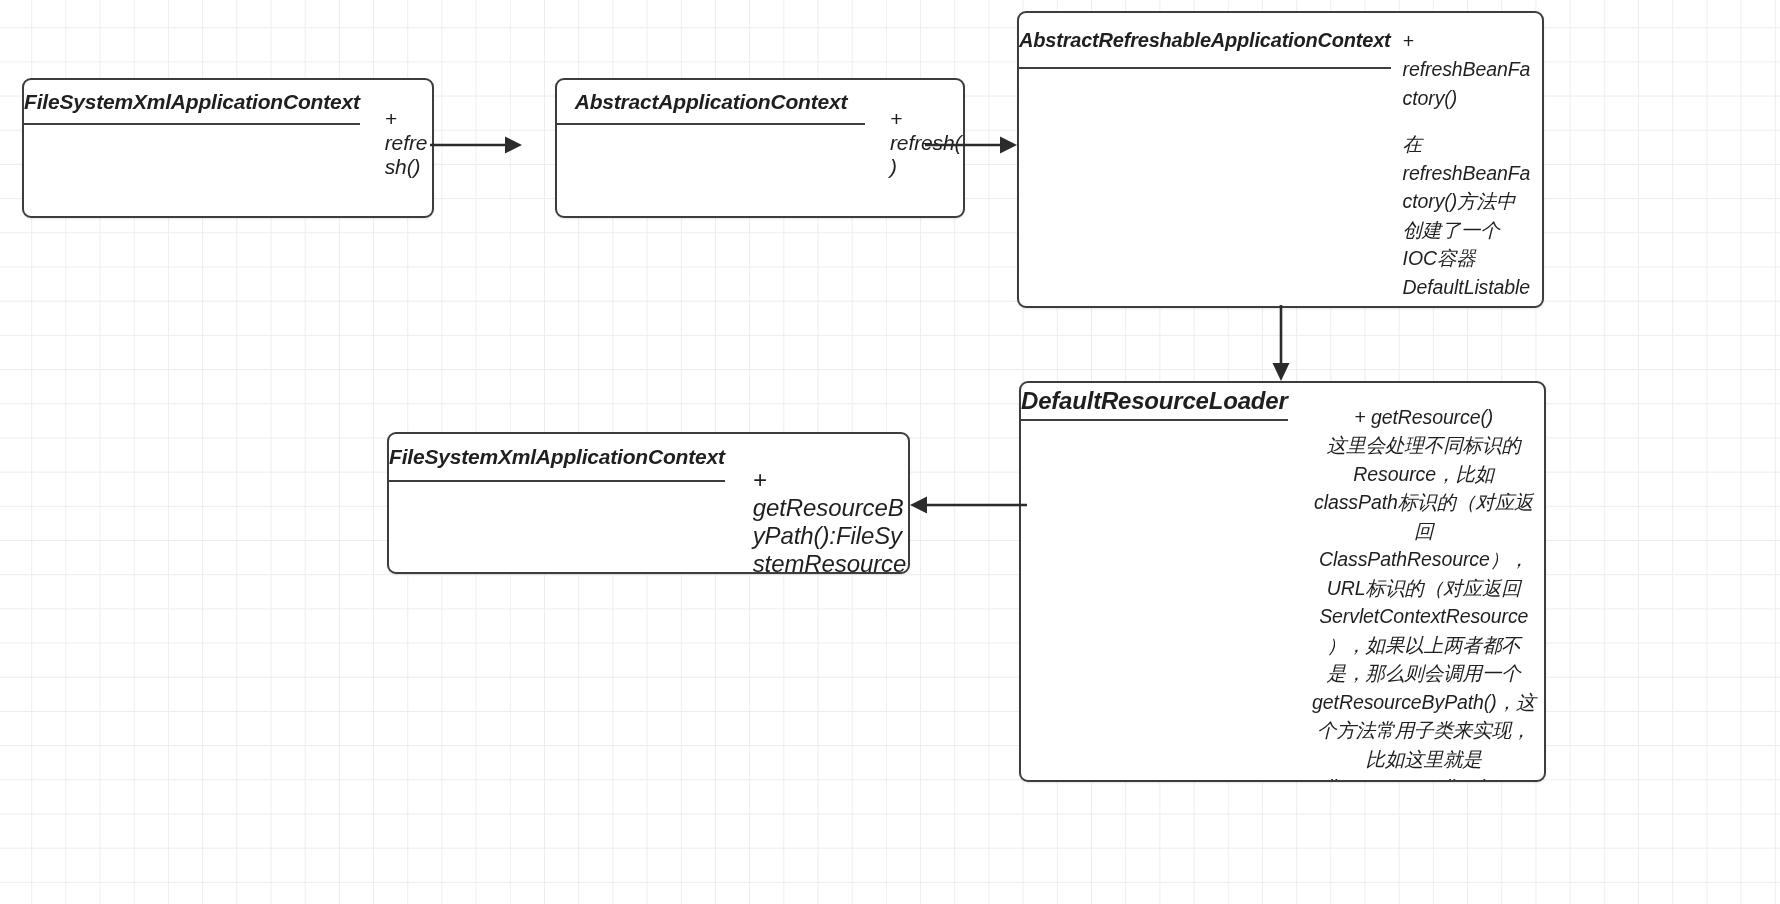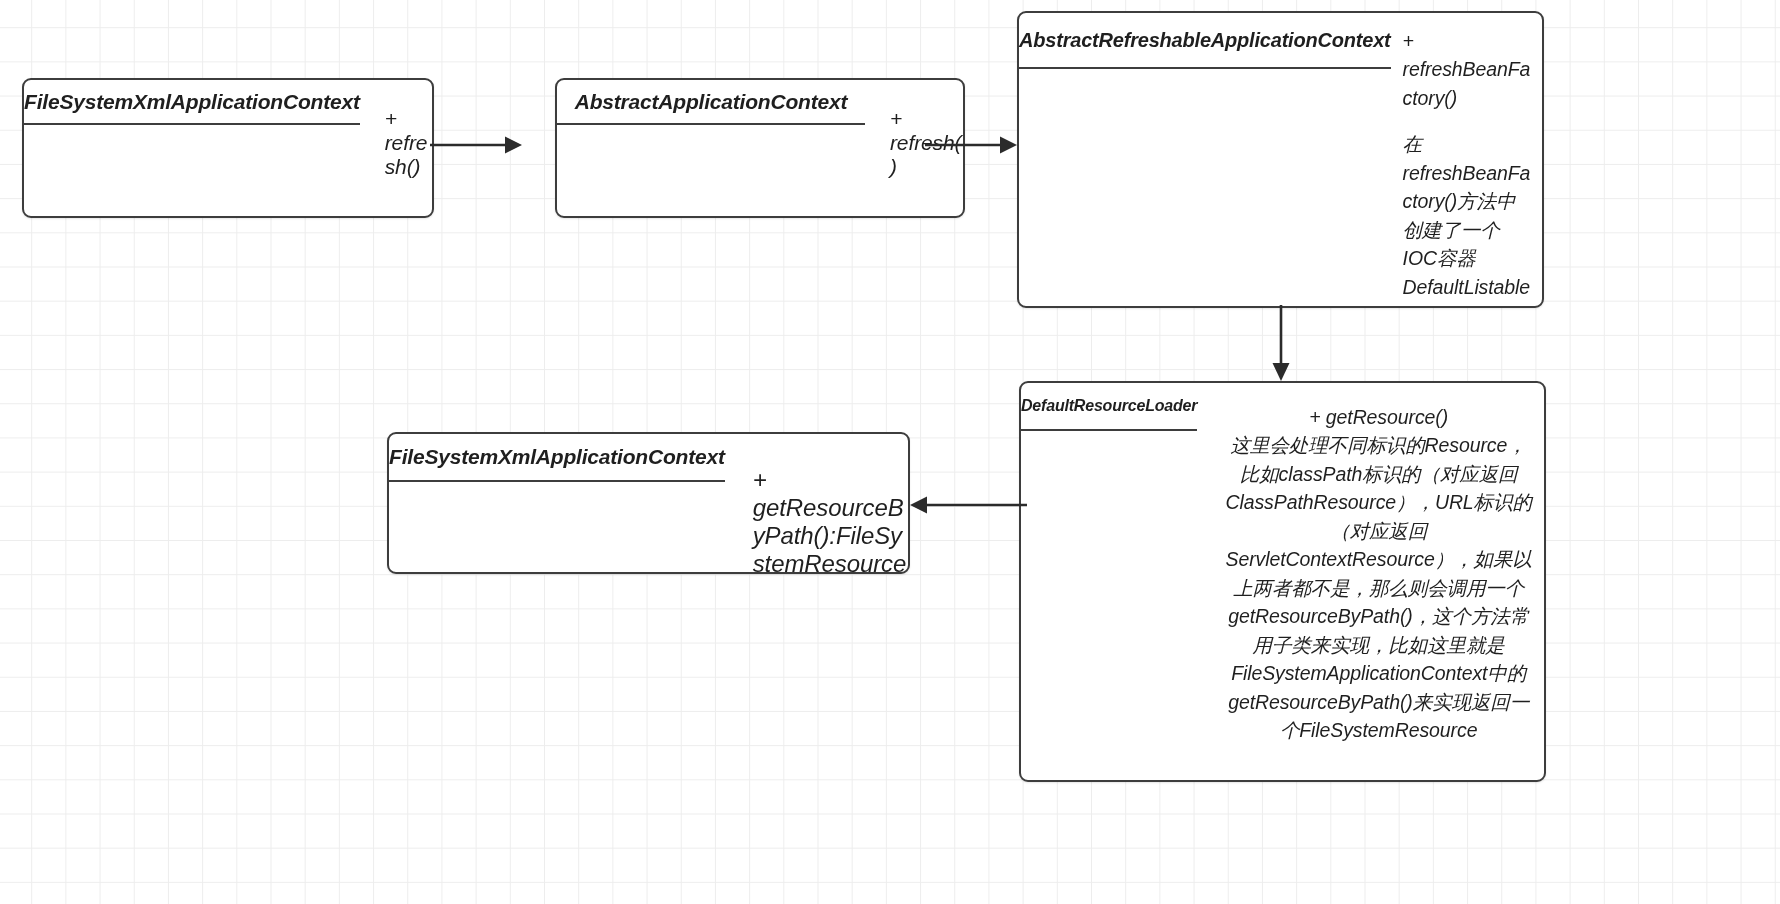--- a/index.html
+++ b/index.html
@@ -65,21 +65,21 @@
   .box-aac  { left: 519px;  top: 78px;  width: 410px; height: 140px; margin-left: 36px; }
   .box-aac .uml-header { height: 45px; font-size: 21px; font-weight: bold; }
   .box-aac .uml-body   { padding: 27px 0 0 25px; font-size: 21px; }
 
   .box-arac { left: 1017px; top: 11px;  width: 527px; height: 297px; }
   .box-arac .uml-header { height: 56px; font-size: 20px; font-weight: bold; }
   .box-arac .uml-body   { padding: 14px 10px 0 12px; font-size: 19.5px; line-height: 1.46; border-radius: 29px; }
   .box-arac .member-gap { height: 18px; }
 
   .box-drl  { left: 1019px; top: 381px; width: 527px; height: 401px; }
-  .box-drl .uml-header { height: 48px; font-size: 16px; font-weight: bold; }
+  .box-drl .uml-header { height: 38px; font-size: 24px; font-weight: bold; }
   .box-drl .uml-body   { padding: 20px 8px 0 24px; font-size: 19.5px; line-height: 1.46; text-align: center; }
 
   .box-fsxac-bot { left: 387px; top: 432px; width: 523px; height: 142px; }
   .box-fsxac-bot .uml-header { height: 48px; font-size: 21px; font-weight: bold; }
   .box-fsxac-bot .uml-body   { padding: 32px 0 0 28px; font-size: 24px; }
 
   
   .conn {
     position: absolute;
     overflow: visible;

